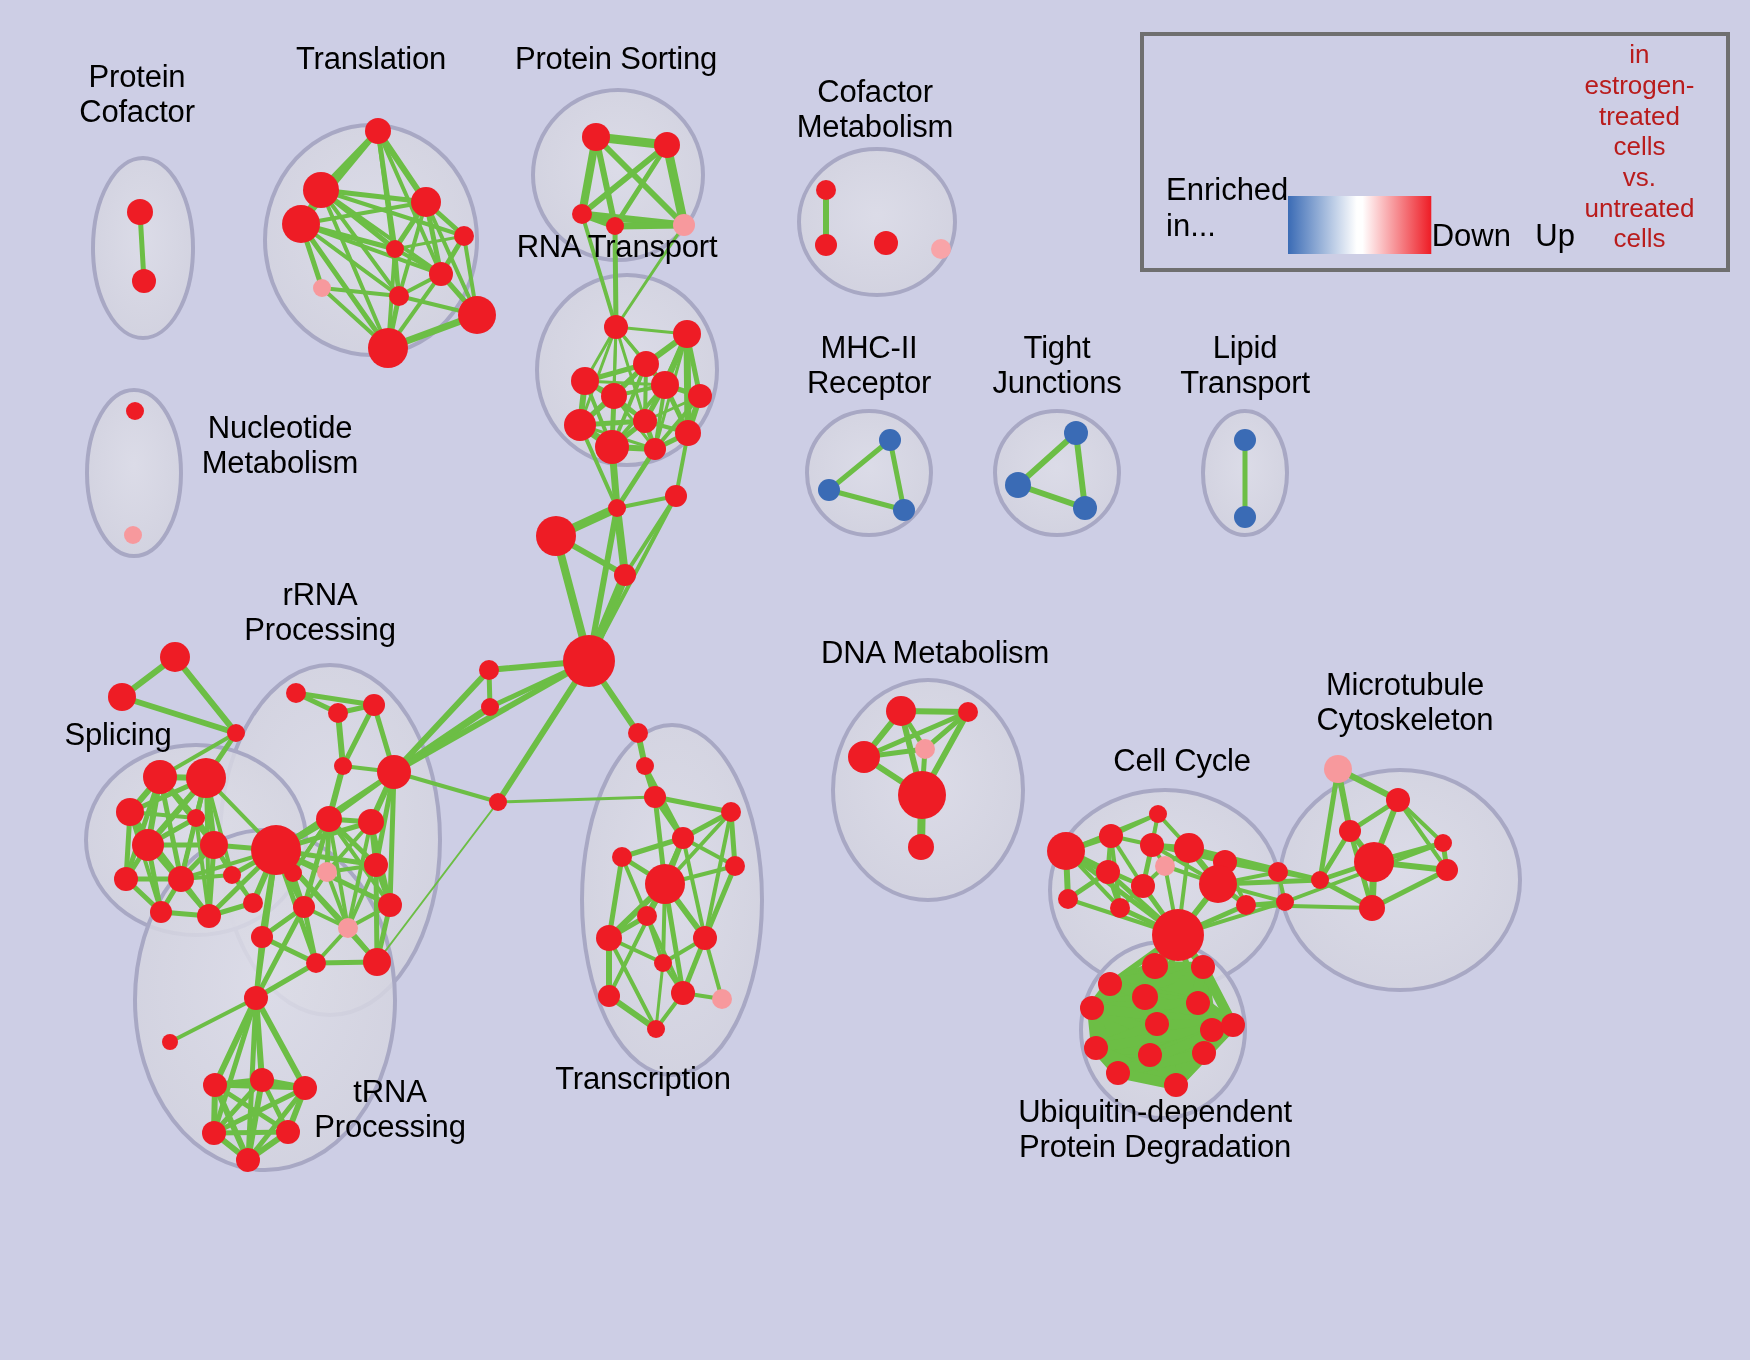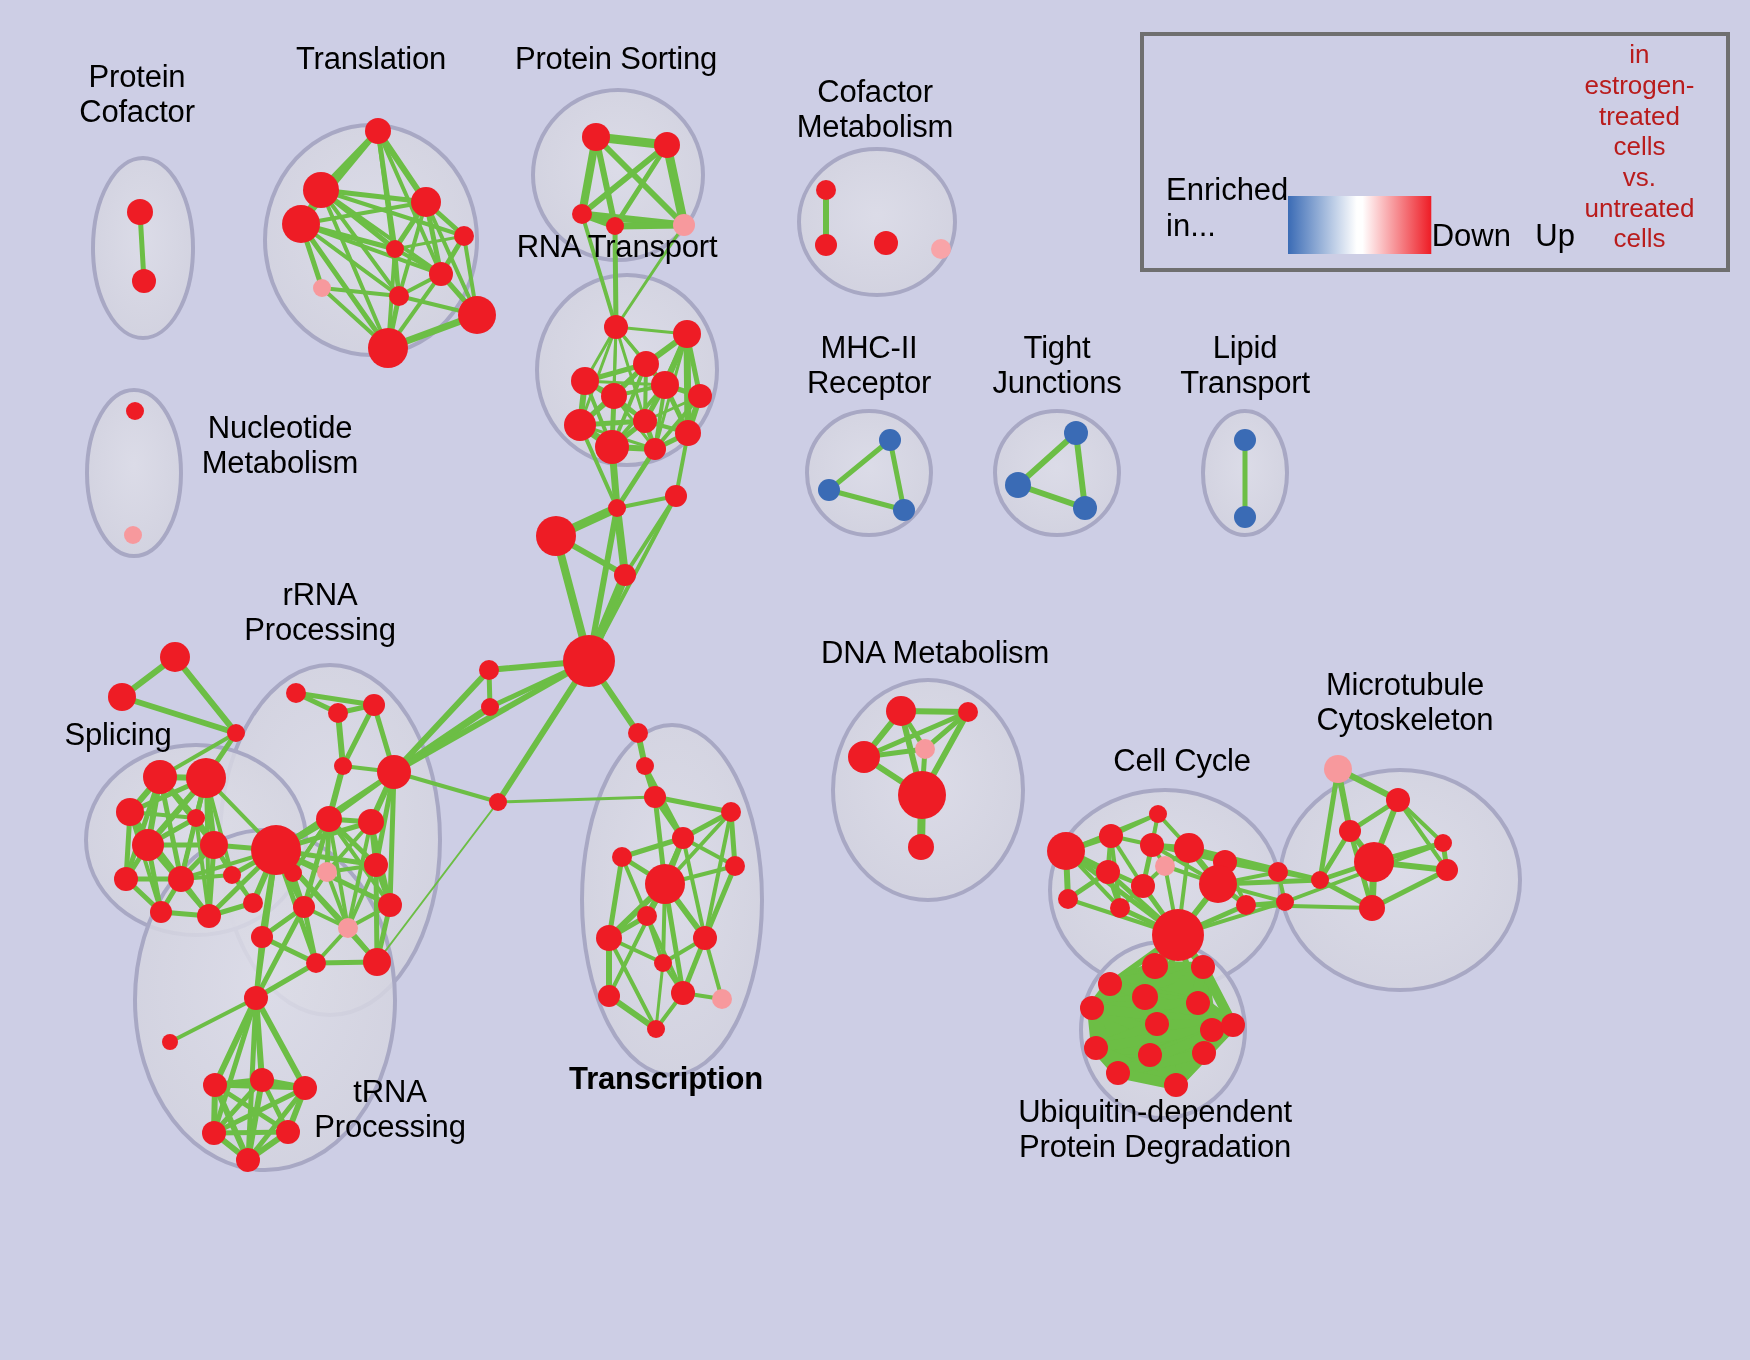--- a/index.html
+++ b/index.html
@@ -708,21 +708,21 @@
       <div class="cluster-label" style="left: 616px; top: 42px;"><div>Protein Sorting</div></div>
       <div class="cluster-label" style="left: 617px; top: 230px;"><div>RNA Transport</div></div>
       <div class="cluster-label" style="left: 875px; top: 75px; text-align: center;"><div>Cofactor</div><div>Metabolism</div></div>
       <div class="cluster-label" style="left: 869px; top: 331px;"><div>MHC-II</div><div>Receptor</div></div>
       <div class="cluster-label" style="left: 1057px; top: 331px;"><div>Tight</div><div>Junctions</div></div>
       <div class="cluster-label" style="left: 1245px; top: 331px;"><div>Lipid</div><div>Transport</div></div>
       <div class="cluster-label" style="left: 280px; top: 411px;"><div>Nucleotide</div><div>Metabolism</div></div>
       <div class="cluster-label" style="left: 320px; top: 578px;"><div>rRNA</div><div>Processing</div></div>
       <div class="cluster-label" style="left: 118px; top: 718px;"><div>Splicing</div></div>
       <div class="cluster-label" style="left: 390px; top: 1075px;"><div>tRNA</div><div>Processing</div></div>
-      <div class="cluster-label" style="left: 666px; top: 1062px; font-weight: bold;"><div>Transcription</div></div>
+      <div class="cluster-label" style="left: 643px; top: 1062px;"><div>Transcription</div></div>
       <div class="cluster-label" style="left: 935px; top: 636px;"><div>DNA Metabolism</div></div>
       <div class="cluster-label" style="left: 1182px; top: 744px;"><div>Cell Cycle</div></div>
       <div class="cluster-label" style="left: 1405px; top: 668px;"><div>Microtubule</div><div>Cytoskeleton</div></div>
       <div class="cluster-label" style="left: 1155px; top: 1095px;"><div>Ubiquitin-dependent</div><div>Protein Degradation</div></div>
     </div>
 
   <div id="legend" style="left: 1140px; top: 32px; width: 590px; height: 240px;">
     <div class="lg-title">Enriched in...</div>
     <svg class="lg-bar" viewBox="0 0 308 58" preserveAspectRatio="none">
       <rect x="0" y="0" width="308" height="58" fill="url(#legendGrad)"></rect>

